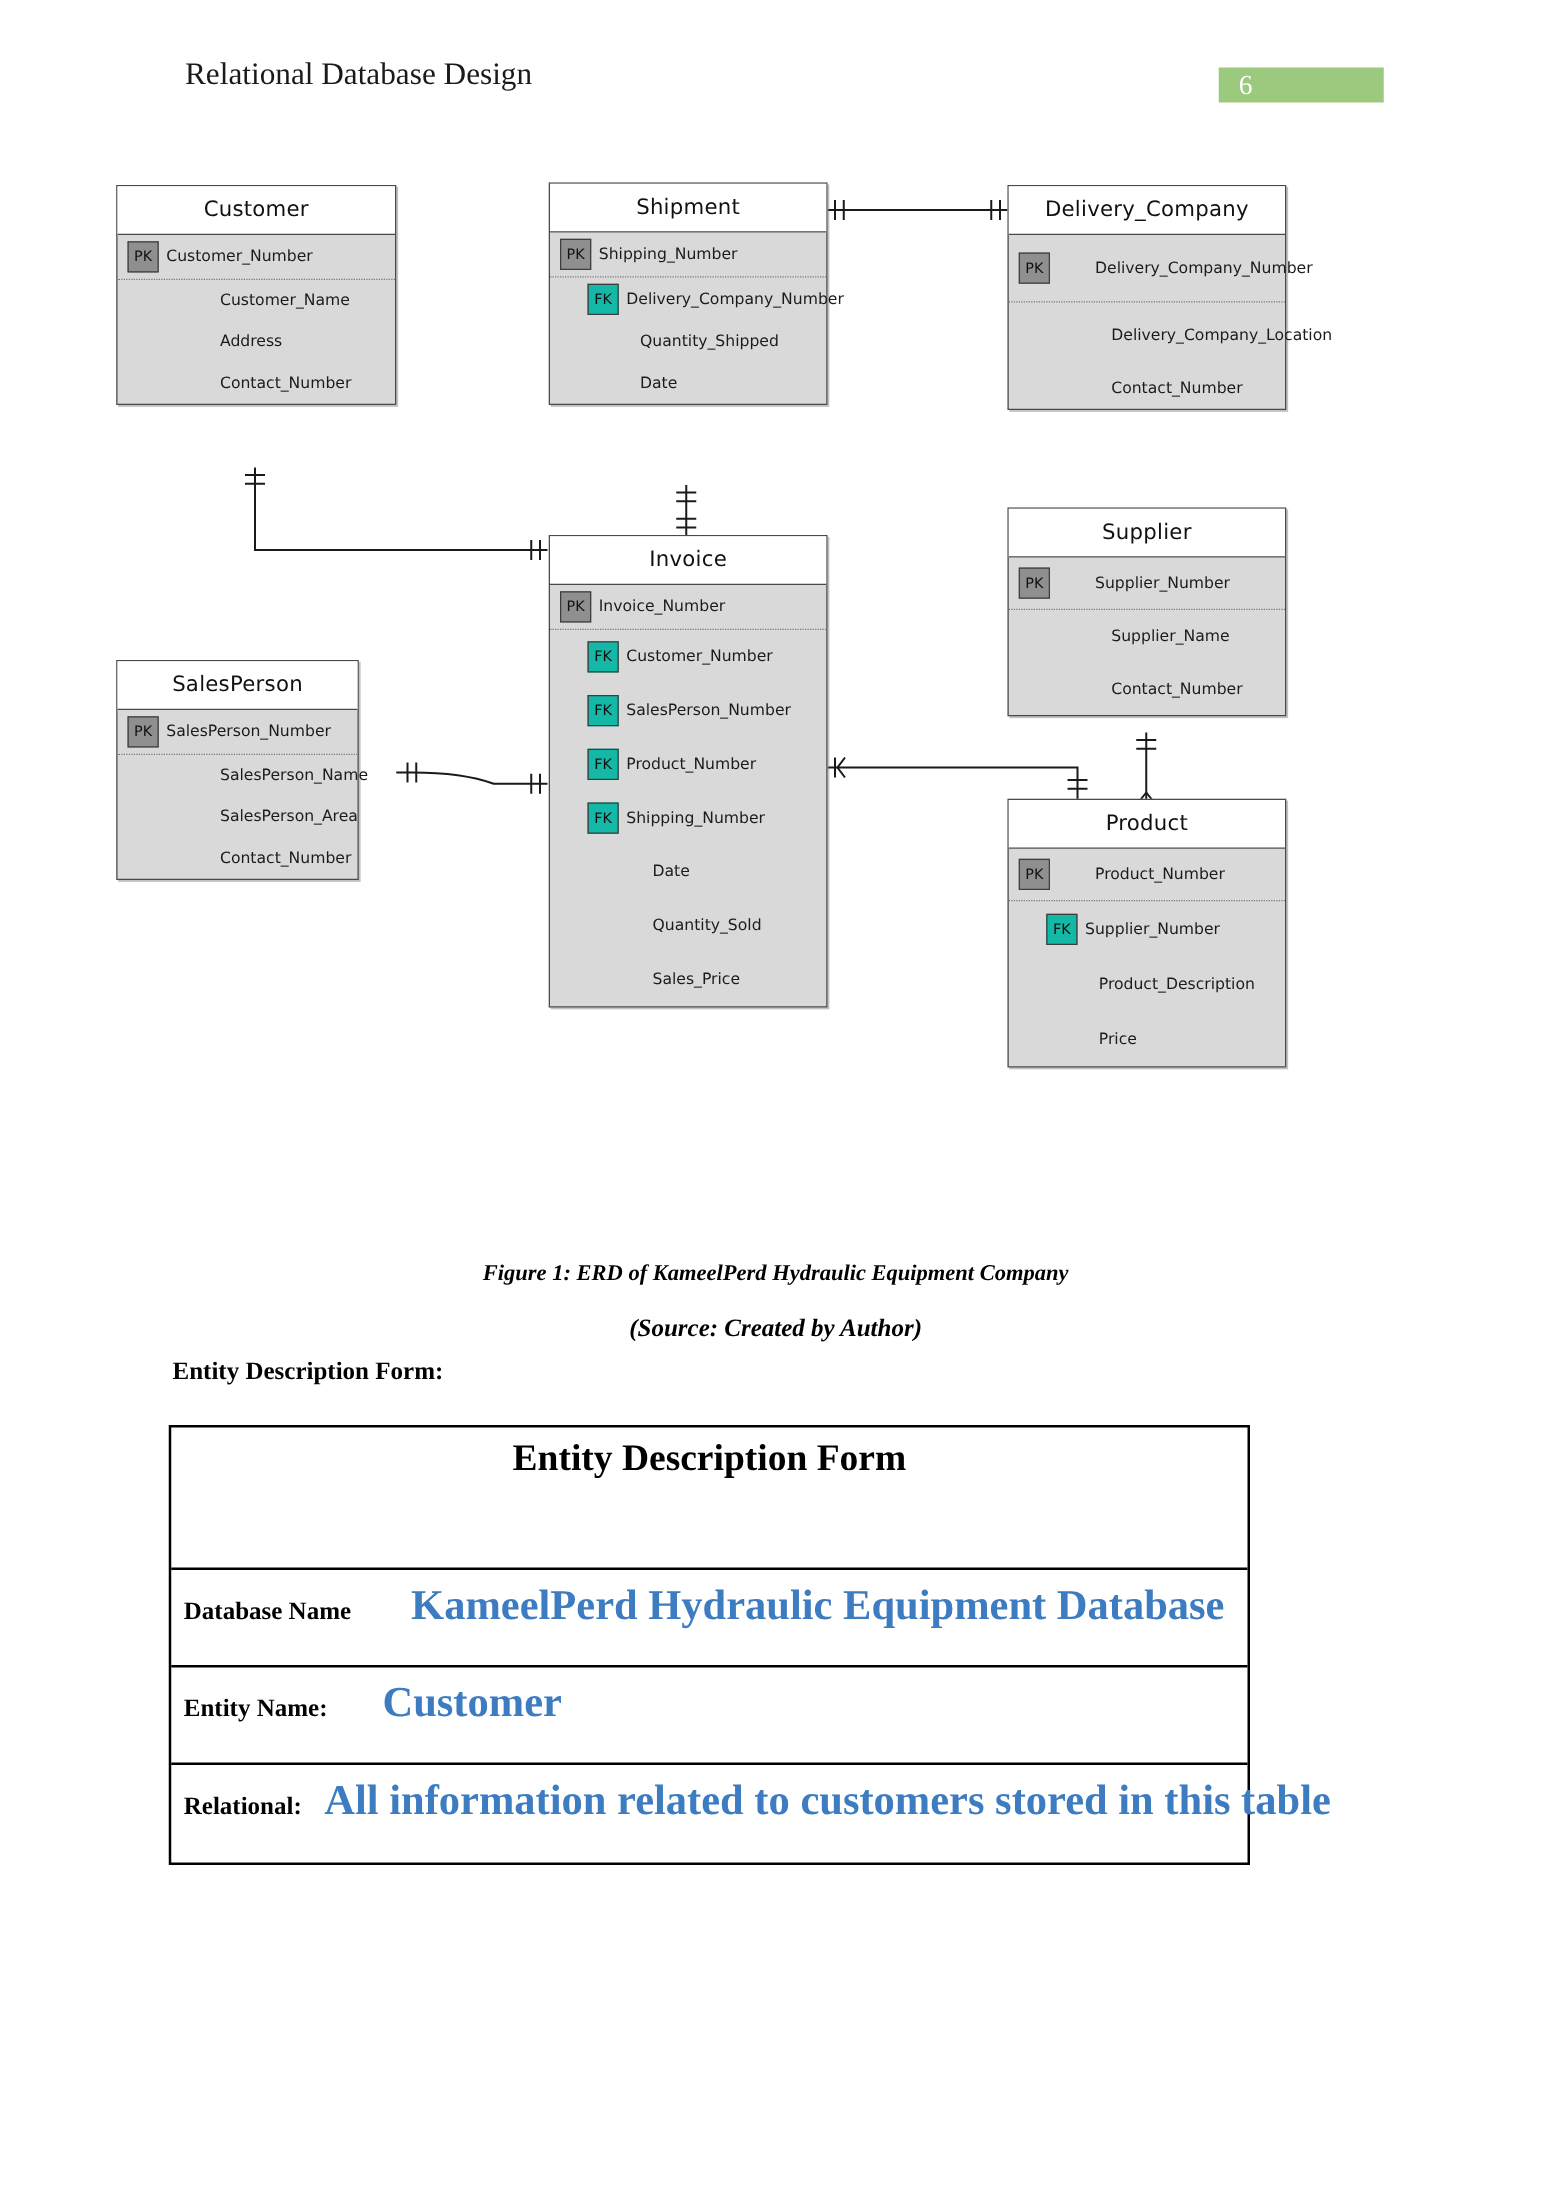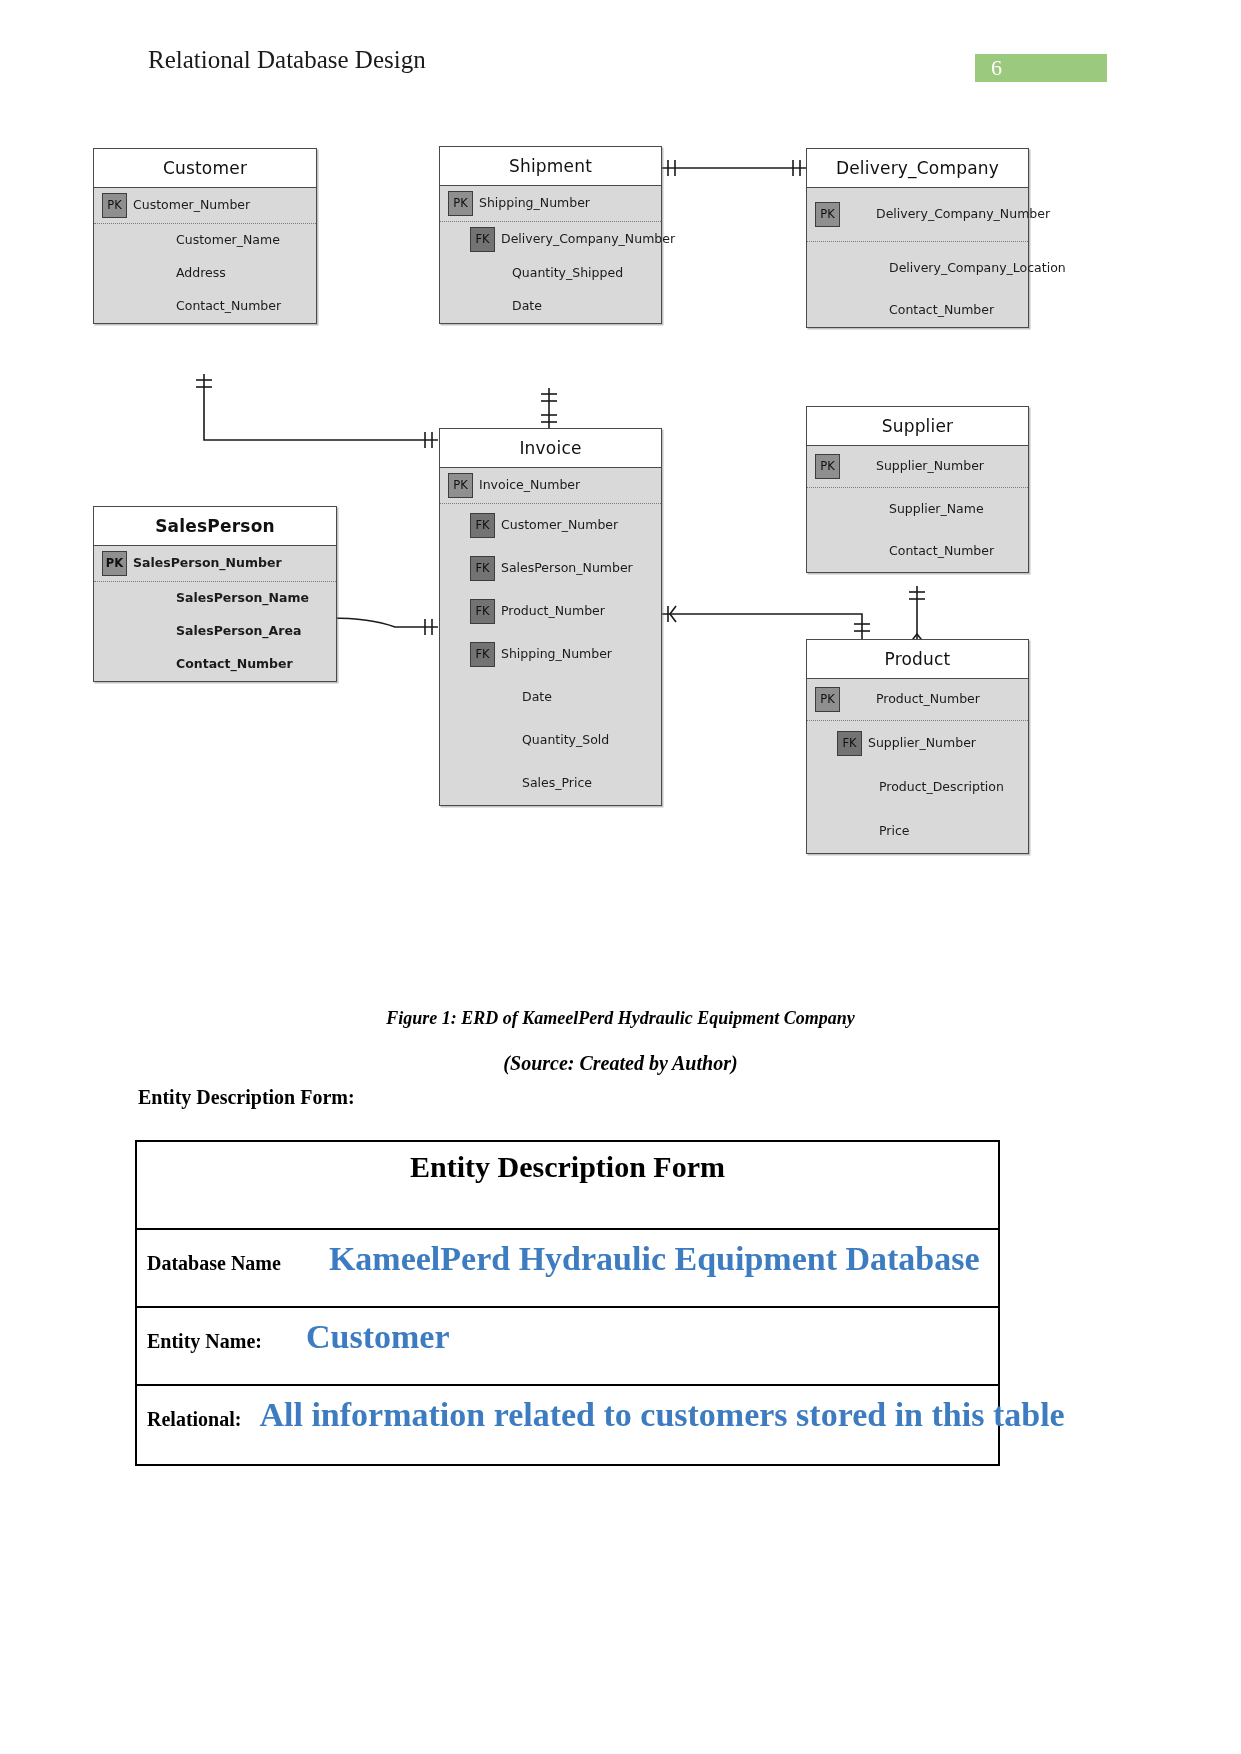--- a/index.html
+++ b/index.html
@@ -85,21 +85,21 @@
     flex: 0 0 auto;
     width: 25px; height: 25px;
     line-height: 23px;
     text-align: center;
     font-size: 11.5px;
     border: 1.3px solid #3d3d3d;
     margin-right: 6px;
     font-family: "DejaVu Sans", sans-serif;
   }
   .badge.pk { background: #8f8f8f; color: #111; }
-  .badge.fk { background: #737373; color: #111; margin-left: 22px; }
+  .badge.fk { background: #14b8a6; color: #111; margin-left: 22px; }
   .attr-label { flex: 1 1 auto; line-height: 1.35; }
   .attr.plain { padding-left: 20px; }
   .attr.plain .attr-label { padding-left: 62px; }
   .attr.plain-wide .attr-label { padding-left: 64px; }
 
   
   .caption {
     position: absolute;
     width: 1241px;
     text-align: center;
@@ -128,21 +128,21 @@
     border: 2px solid #000;
     border-collapse: collapse;
     background: #fff;
   }
   .edf-row {
     border-bottom: 2px solid #000;
     position: relative;
   }
   .edf-row:last-child { border-bottom: none; }
   .edf-title-row {
-    height: 88px;
+    height: 114px;
     text-align: center;
     padding-top: 8px;
   }
   .edf-title {
     font-size: 30px;
     font-weight: bold;
     color: #000;
     font-family: "Liberation Serif", serif;
   }
   .edf-data-row {
@@ -302,21 +302,21 @@
       </div>
       <div class="attr plain" style="min-height:43px;">
         <span class="attr-label">Quantity_Sold</span>
       </div>
       <div class="attr plain" style="min-height:43px;">
         <span class="attr-label">Sales_Price</span>
       </div>
     </div>
   </div>
 
-  <div class="entity" style="left:93px; top:506px; width:244px;font-weight:bold;">
+  <div class="entity" style="left:93px; top:528px; width:194px;">
     <div class="entity-title">SalesPerson</div>
     <div class="entity-body">
       <div class="attr pk-sep">
         <span class="badge pk">PK</span>
         <span class="attr-label">SalesPerson_Number</span>
       </div>
       <div class="attr plain">
         <span class="attr-label">SalesPerson_Name</span>
       </div>
       <div class="attr plain">

